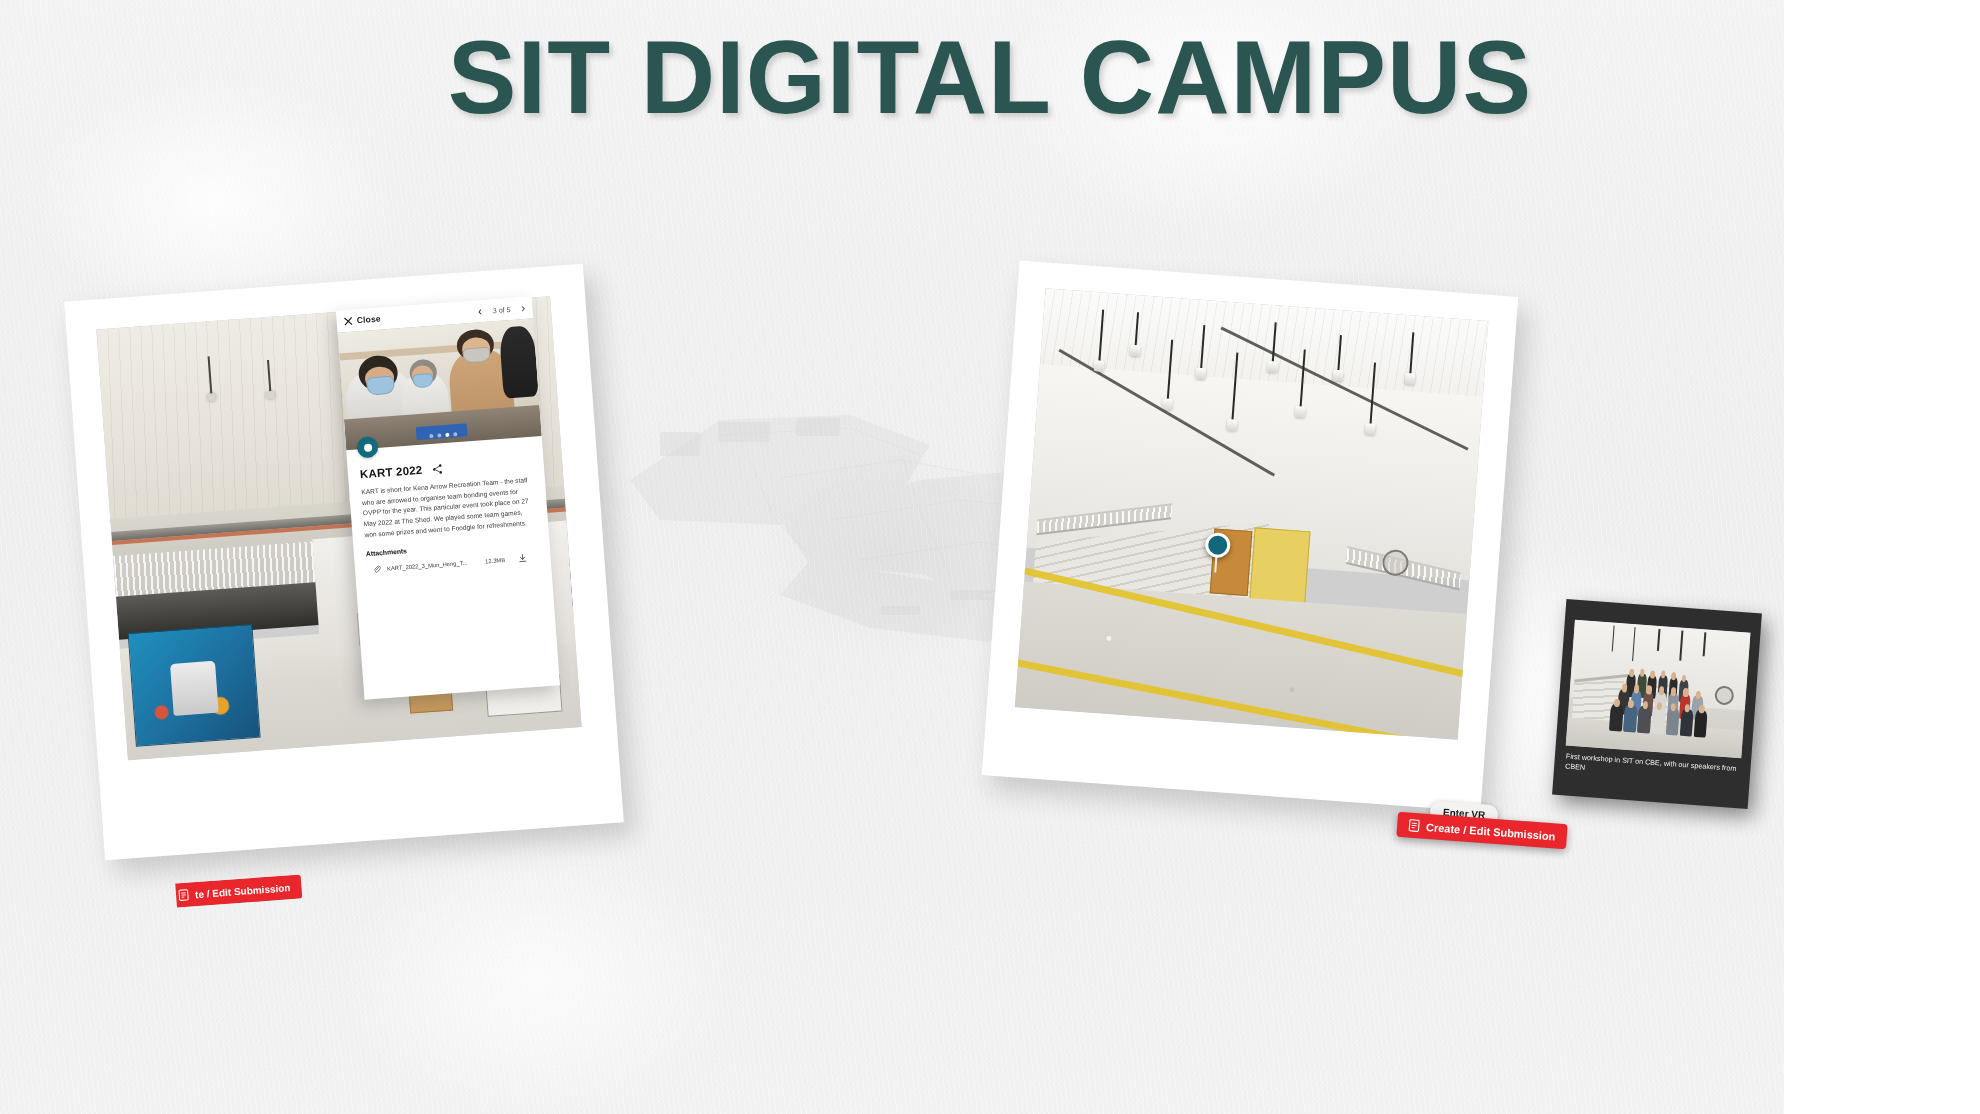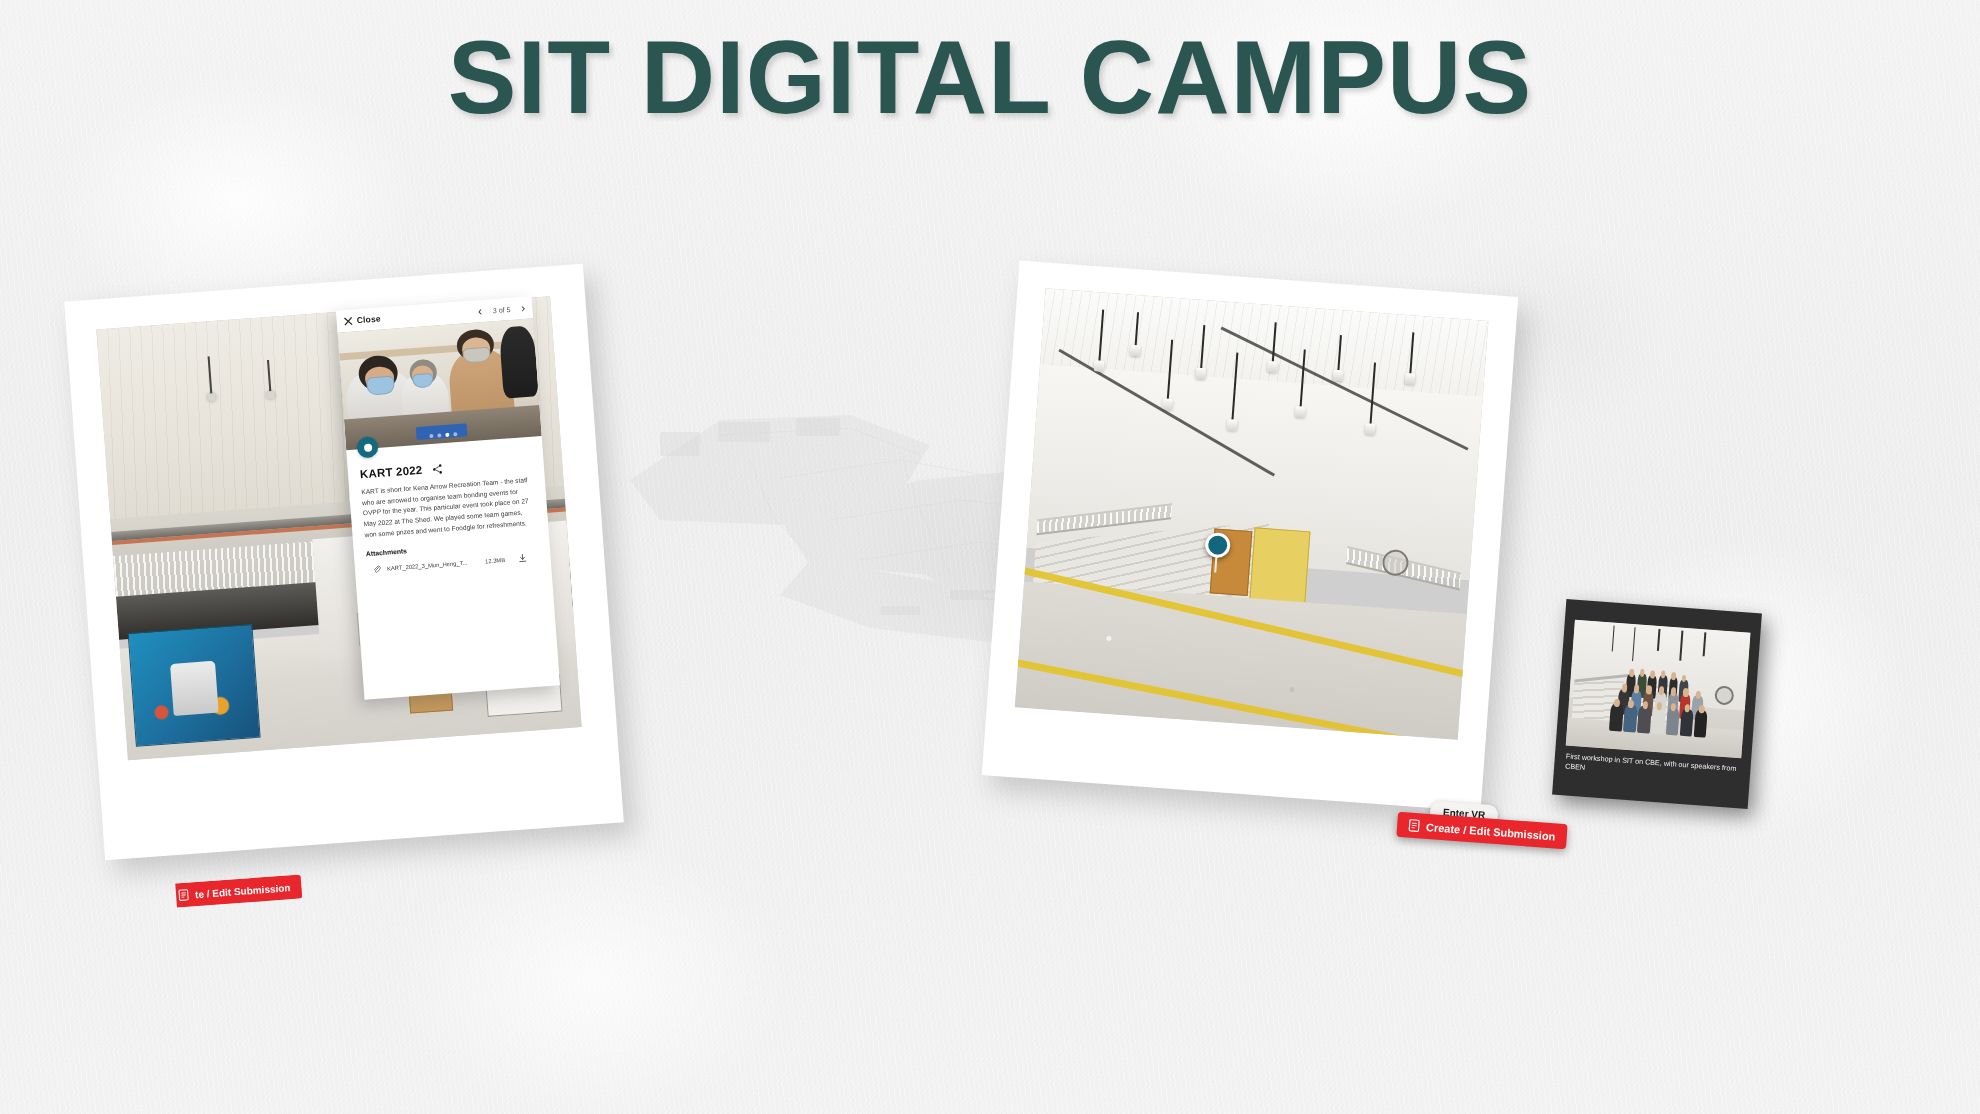--- a/index.html
+++ b/index.html
@@ -8,21 +8,21 @@
     padding: 0;
     background: #ffffff;
   }
   body {
     font-family: "Liberation Sans", sans-serif;
   }
 
   
   #stage {
     position: relative;
-    width: 1980px;
+    width: 1784px;
     height: 1114px;
     overflow: hidden;
     background-color: #f2f2f2;
     background-image:
       radial-gradient(ellipse 260px 180px at 12% 18%, rgba(255,255,255,.95), rgba(255,255,255,0) 70%),
       radial-gradient(ellipse 300px 200px at 68% 8%,  rgba(255,255,255,.9),  rgba(255,255,255,0) 70%),
       radial-gradient(ellipse 240px 220px at 88% 62%, rgba(255,255,255,.85), rgba(255,255,255,0) 70%),
       radial-gradient(ellipse 280px 200px at 30% 88%, rgba(255,255,255,.8),  rgba(255,255,255,0) 70%),
       radial-gradient(ellipse 200px 150px at 50% 50%, rgba(226,226,226,.55), rgba(226,226,226,0) 70%),
       radial-gradient(ellipse 180px 140px at 78% 30%, rgba(228,228,228,.5),  rgba(228,228,228,0) 70%),

